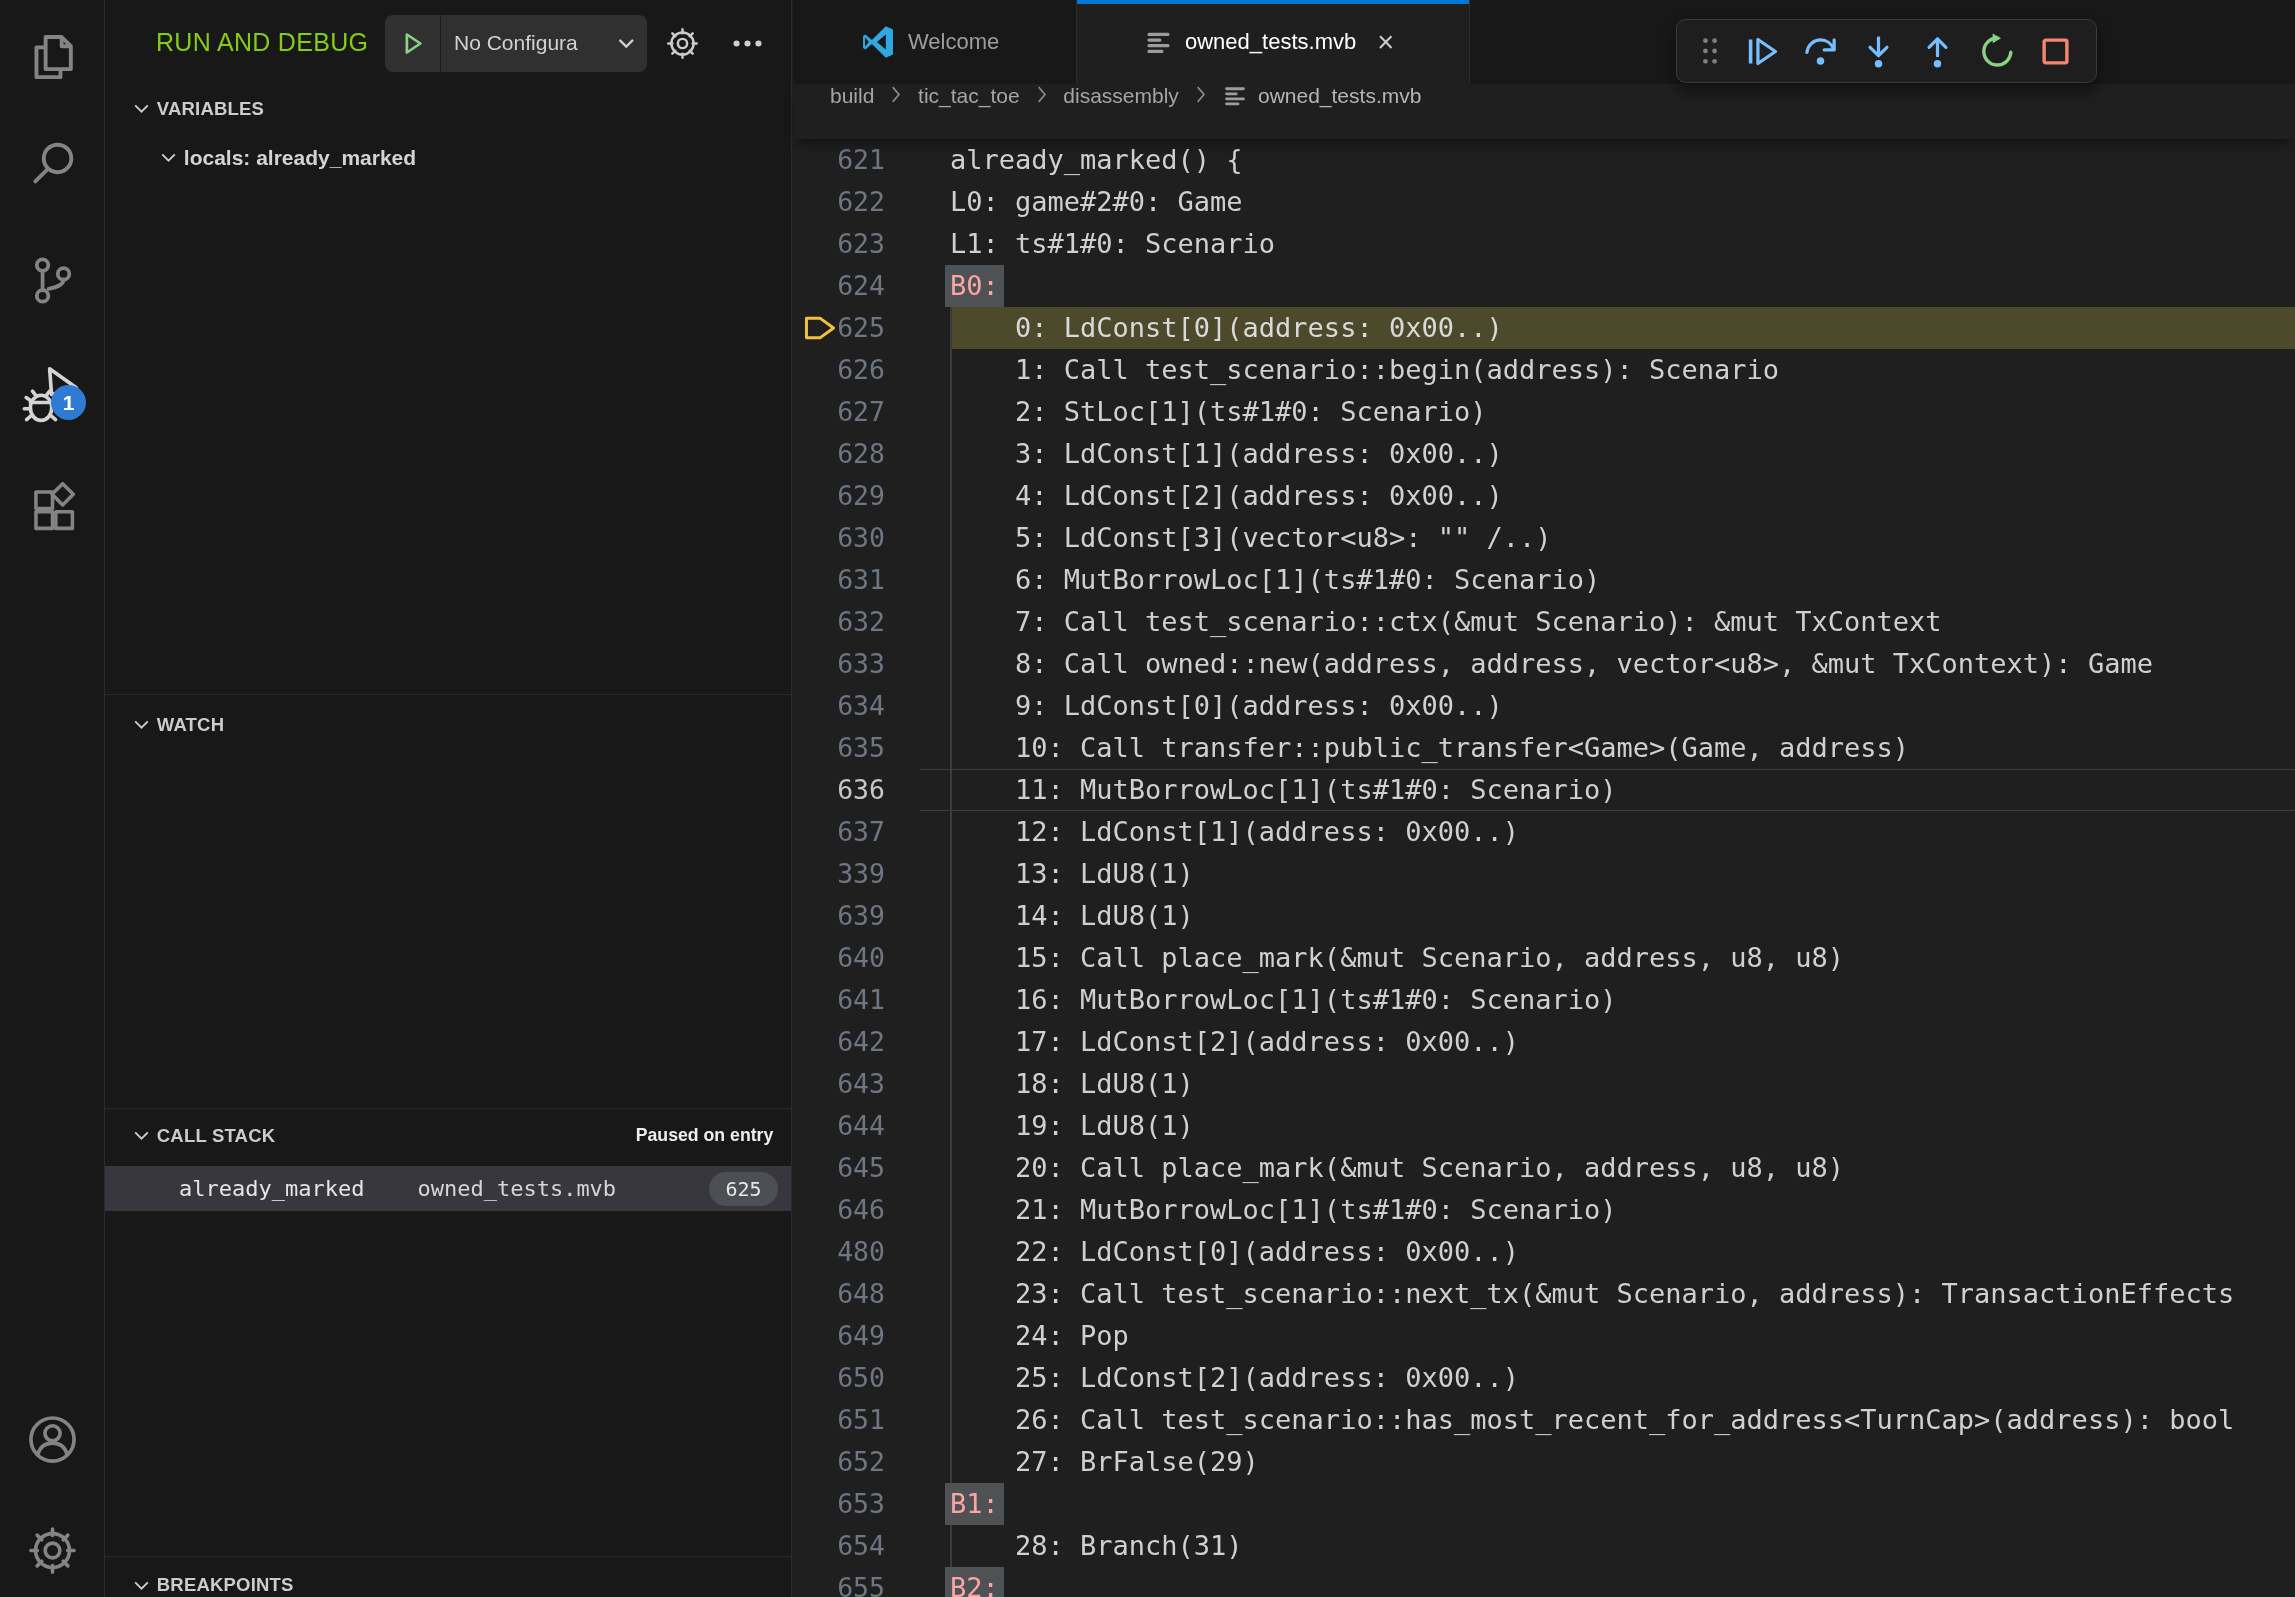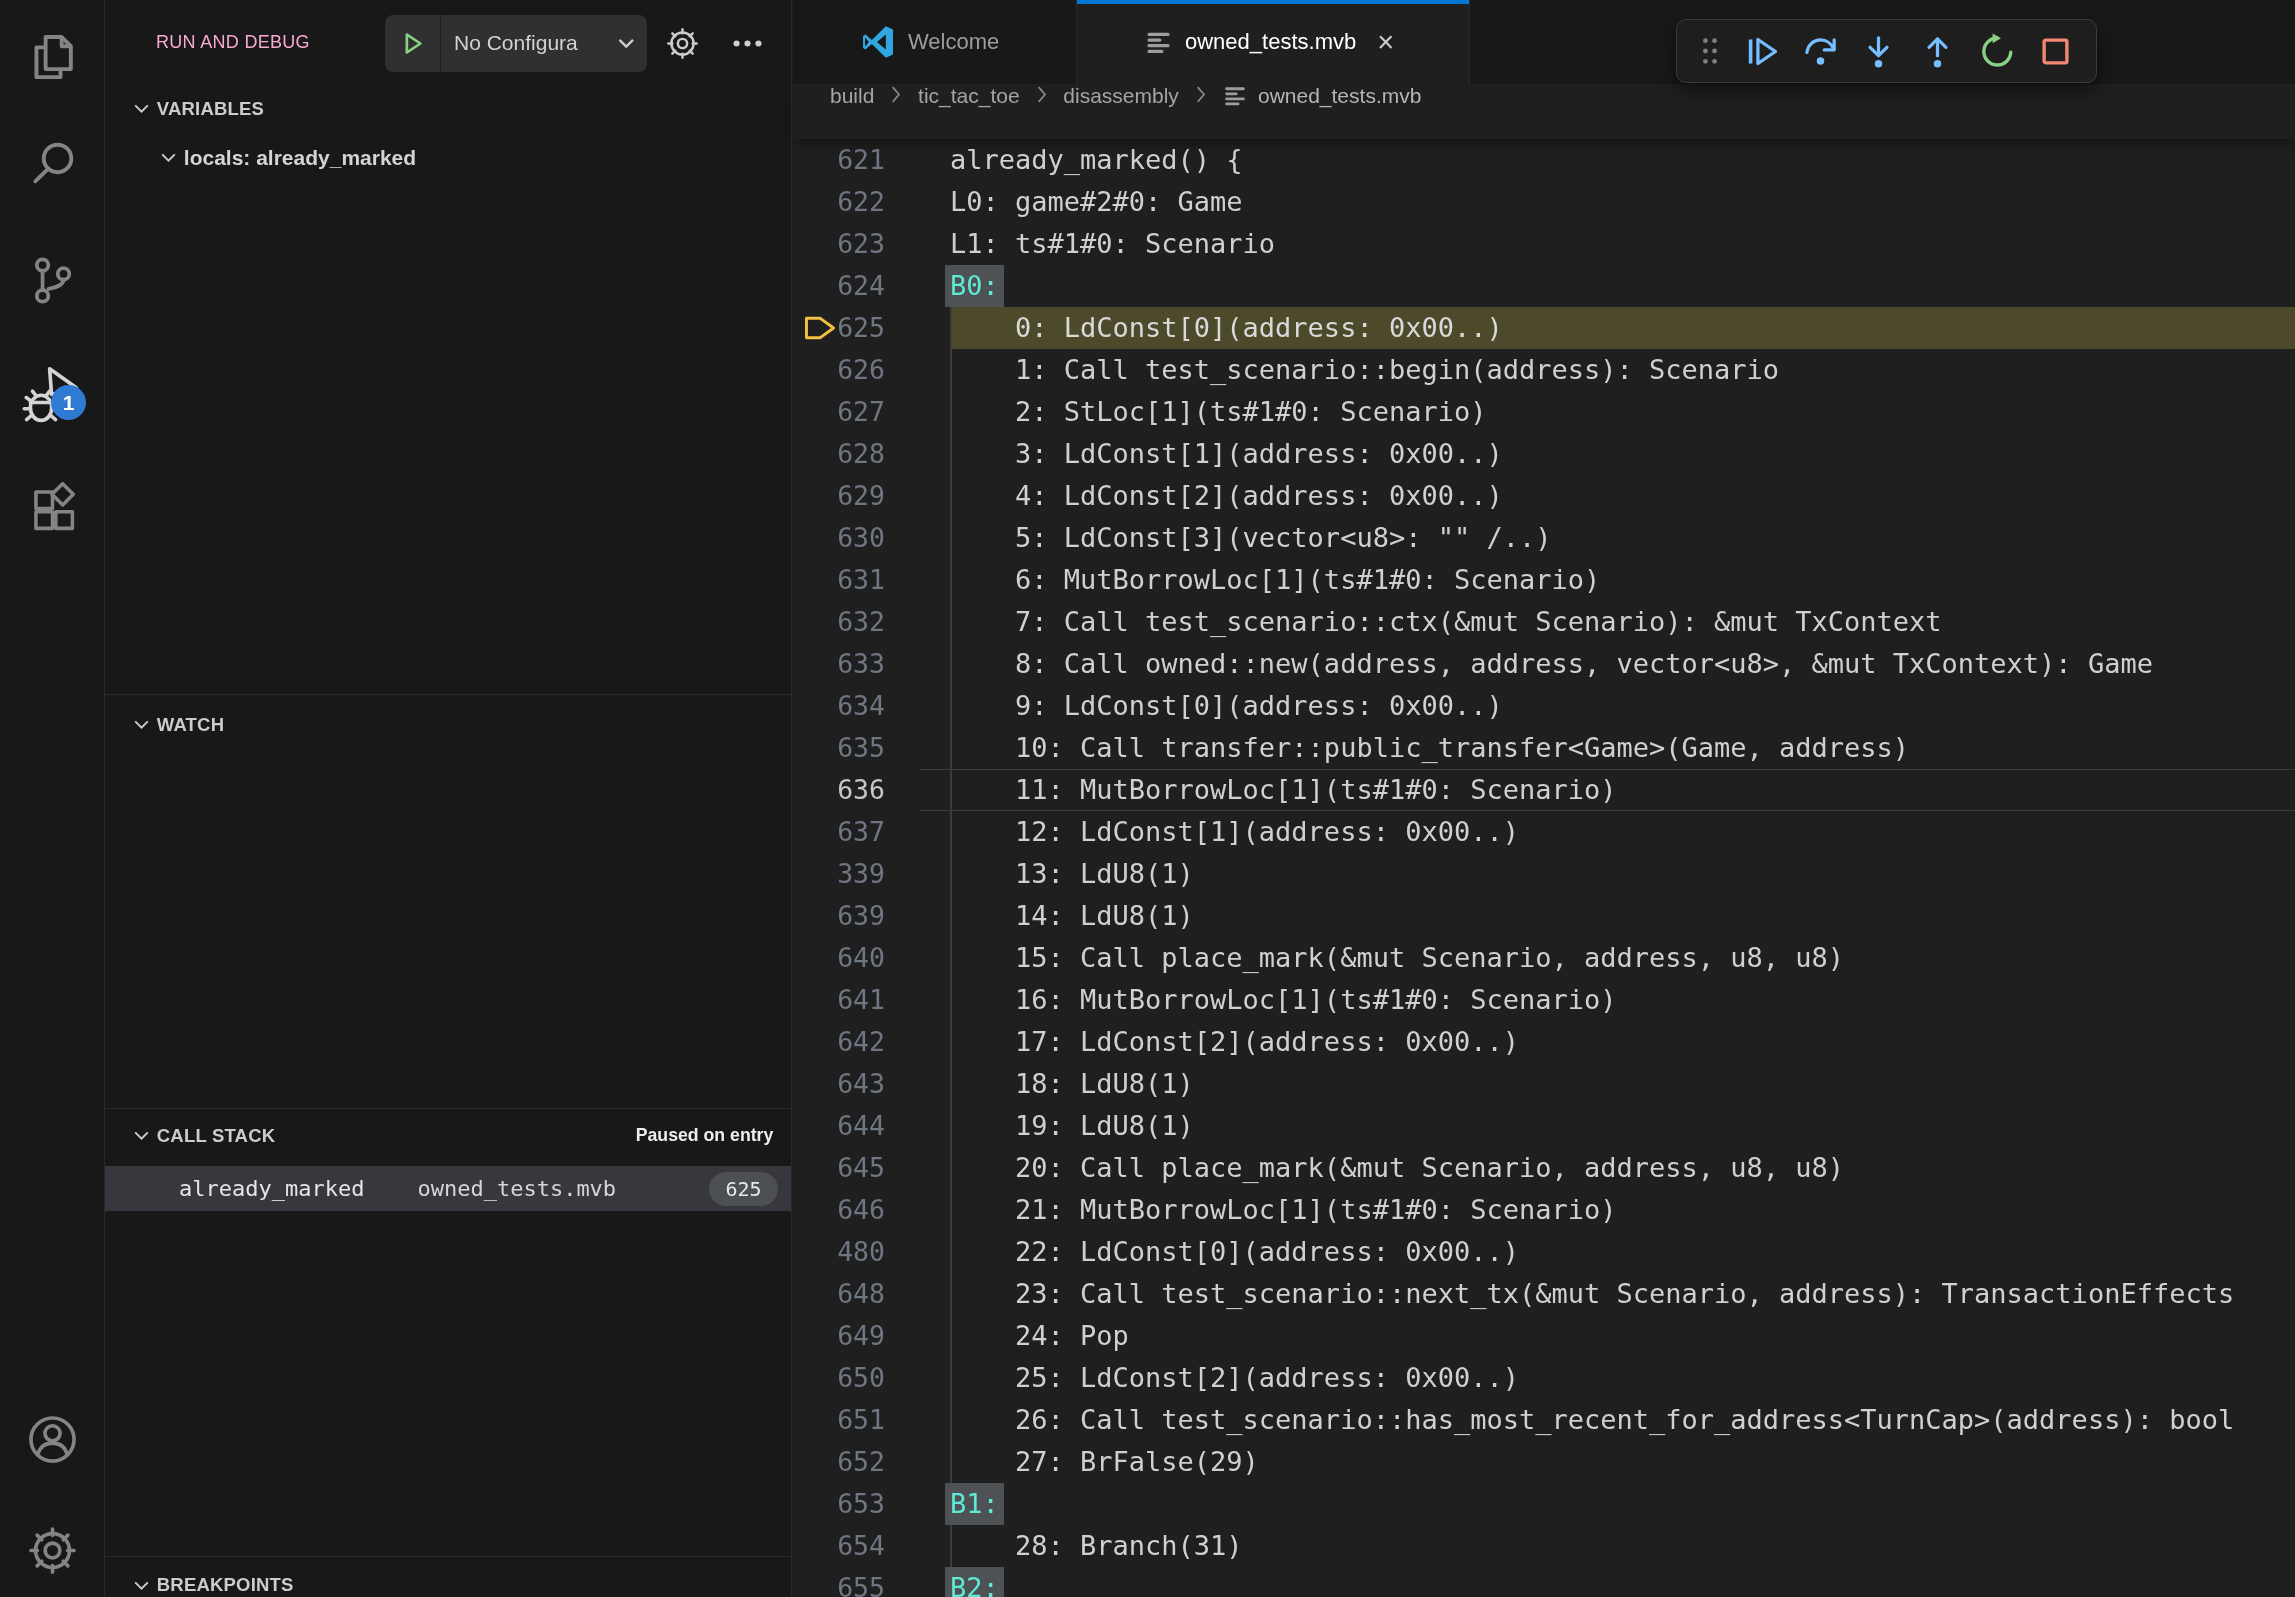--- a/index.html
+++ b/index.html
@@ -14,21 +14,21 @@
     display:flex; align-items:center; justify-content:center; }
   .ab-badge { position:absolute; left:51px; top:31px; width:35px; height:35px;
     border-radius:50%; display:flex; align-items:center; justify-content:center;
     color:#ffffff; font-size:21px; font-weight:bold; }
 
   
   .sidebar { position:absolute; left:105px; top:0; width:687px; height:1597px;
     background:#181818; border-right:0.8px solid #2b2b2b; z-index:4; }
   .sb-header { position:absolute; left:0; top:0; width:100%; height:84px;
     display:flex; align-items:center; }
-  .sb-title { margin-left:51px; color:#f9a8d4; font-size:18px; letter-spacing:0.3px; white-space:nowrap; }
+  .sb-title { margin-left:51px; color:#84cc16; font-size:25px; letter-spacing:0.3px; white-space:nowrap; }
   .cfg-dropdown { position:absolute; left:280px; top:14.5px; width:262px; height:57px;
     background:#303031; border-radius:8px; display:flex; align-items:center; overflow:hidden; }
   .cfg-play { width:56px; height:100%; display:flex; align-items:center; justify-content:center;
     border-right:0.8px solid #1d1d1d; }
   .cfg-label { flex:1; color:#d2d2d2; font-size:21px; padding-left:13px; white-space:nowrap; overflow:hidden; }
   .cfg-chevron { width:42px; display:flex; align-items:center; justify-content:center; }
   .sb-gear { position:absolute; left:553px; top:19.3px; width:48px; height:48px;
     display:flex; align-items:center; justify-content:center; }
   .sb-more { position:absolute; left:618px; top:19.3px; width:48px; height:48px;
     display:flex; align-items:center; justify-content:center; }
@@ -87,21 +87,21 @@
 
   
   .code { position:absolute; left:0; top:139px; right:0; bottom:0; overflow:hidden;
     font-family:"DejaVu Sans Mono", monospace; }
   .indent-guide { position:absolute; left:157px; top:167px; bottom:0; width:1.6px; background:#3c3c3c; z-index:1; }
   .code-line { position:relative; height:42px; }
   .ln { position:absolute; left:0; top:0; width:92px; height:42px; line-height:42px;
     text-align:right; color:#6e7681; font-size:26.5px; z-index:2; }
   .ctext { position:absolute; left:157px; top:0; height:42px; line-height:42px;
     color:#d0d0d0; font-size:27px; white-space:pre; z-index:2; }
-  .code-line.label .ctext { background:#4e5254; color:#5eead4; padding:0 4.8px; margin-left:-4.8px; }
+  .code-line.label .ctext { background:#4e5254; color:#fca5a5; padding:0 4.8px; margin-left:-4.8px; }
   .code-line.current::before { content:""; position:absolute; left:158px; right:0; top:0; bottom:0;
     background:#4c4a2b; z-index:0; }
   .code-line.current .ctext { color:#d9d9d9; }
   .code-line.cursor::after { content:""; position:absolute; left:127px; right:0; top:0; bottom:0;
     border-top:0.8px solid #3c3c3c; border-bottom:0.8px solid #3c3c3c; z-index:0; }
   .code-line.cursor .ln { color:#c6c6c6; }
   .marker { display:none; position:absolute; left:11.3px; top:8px; z-index:3; }
   .code-line.current .marker { display:block; }
 </style>
 </head>

